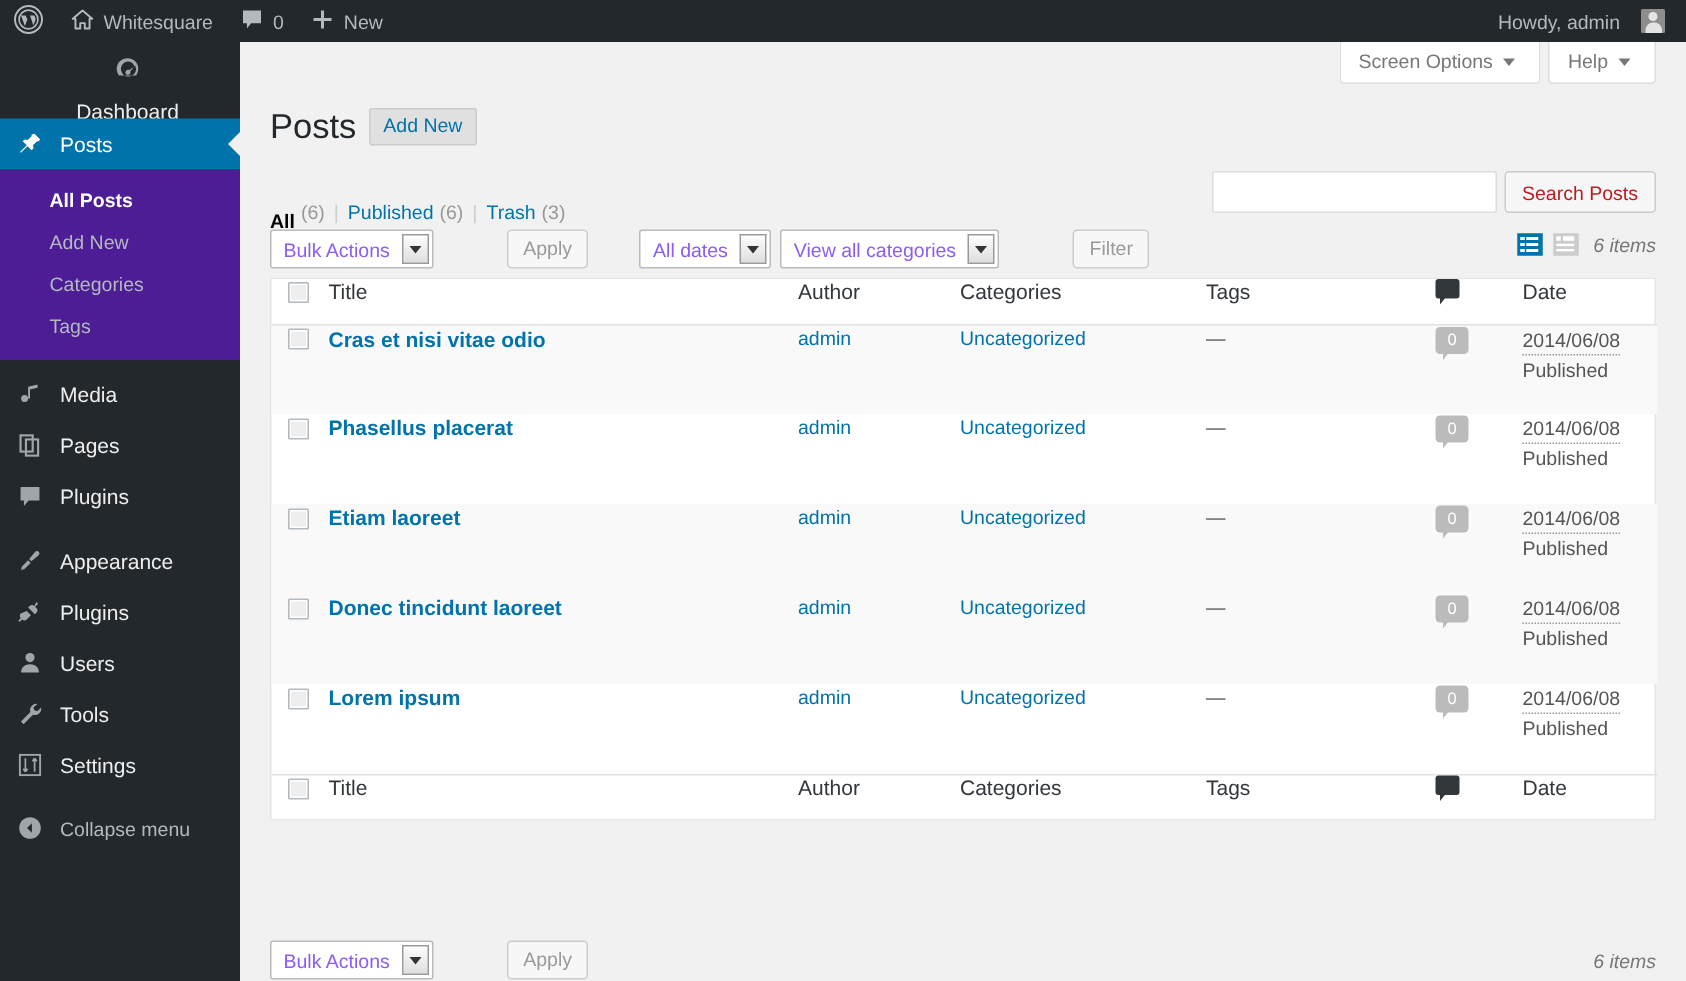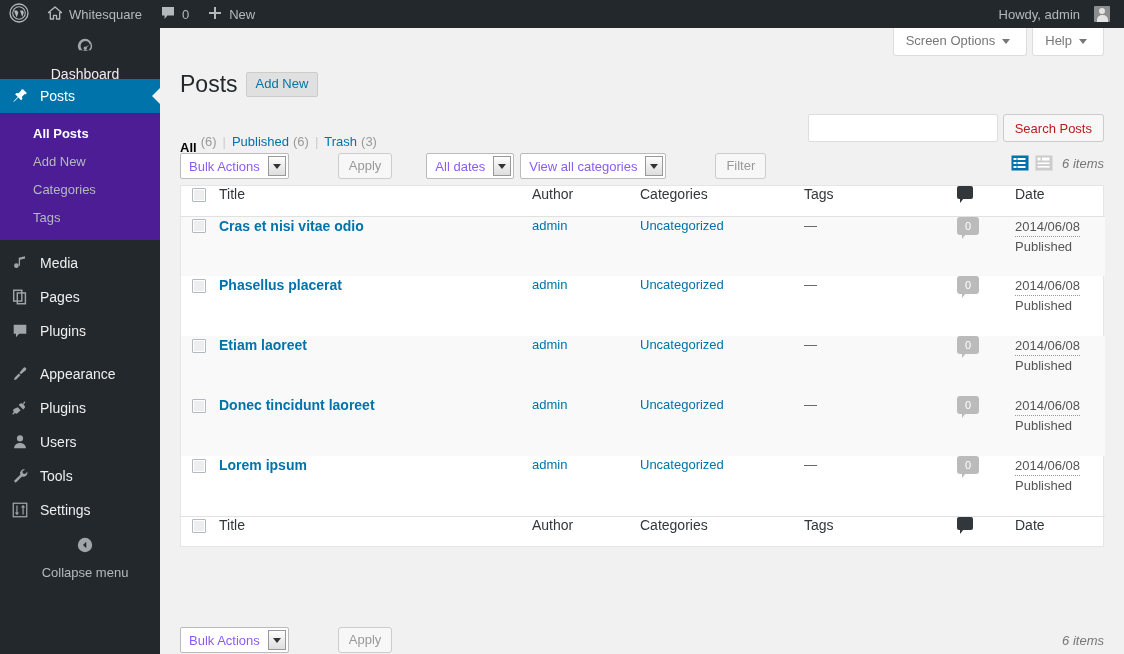--- a/index.html
+++ b/index.html
@@ -67,21 +67,21 @@
   .menu-sep{ height:9px; }
   .submenu{ background:#4c1d95; padding:7px 0 8px 0; }
   .sub-item{
     display:block; padding:5px 0 5px 33px;
     font-size:13px; color:#b4b9be; line-height:18px;
   }
   .sub-item.current{ color:#fff; font-weight:bold; }
   .collapse{
     display:flex; align-items:center; gap:10px;
     height:34px; padding-left:10px; margin-top:8px;
-    font-size:13px; color:#b4b9be;flex-direction:column;
+    font-size:13px; color:#b4b9be;
   }
   .collapse .menu-icon{ color:#a0a5aa; }
 
   
   #content{
     position:absolute; top:28px; left:160px; width:964px; height:626px;
     background:#f1f1f1;
   }
   #screen-meta{
     position:absolute; top:0; right:20px; display:flex;

